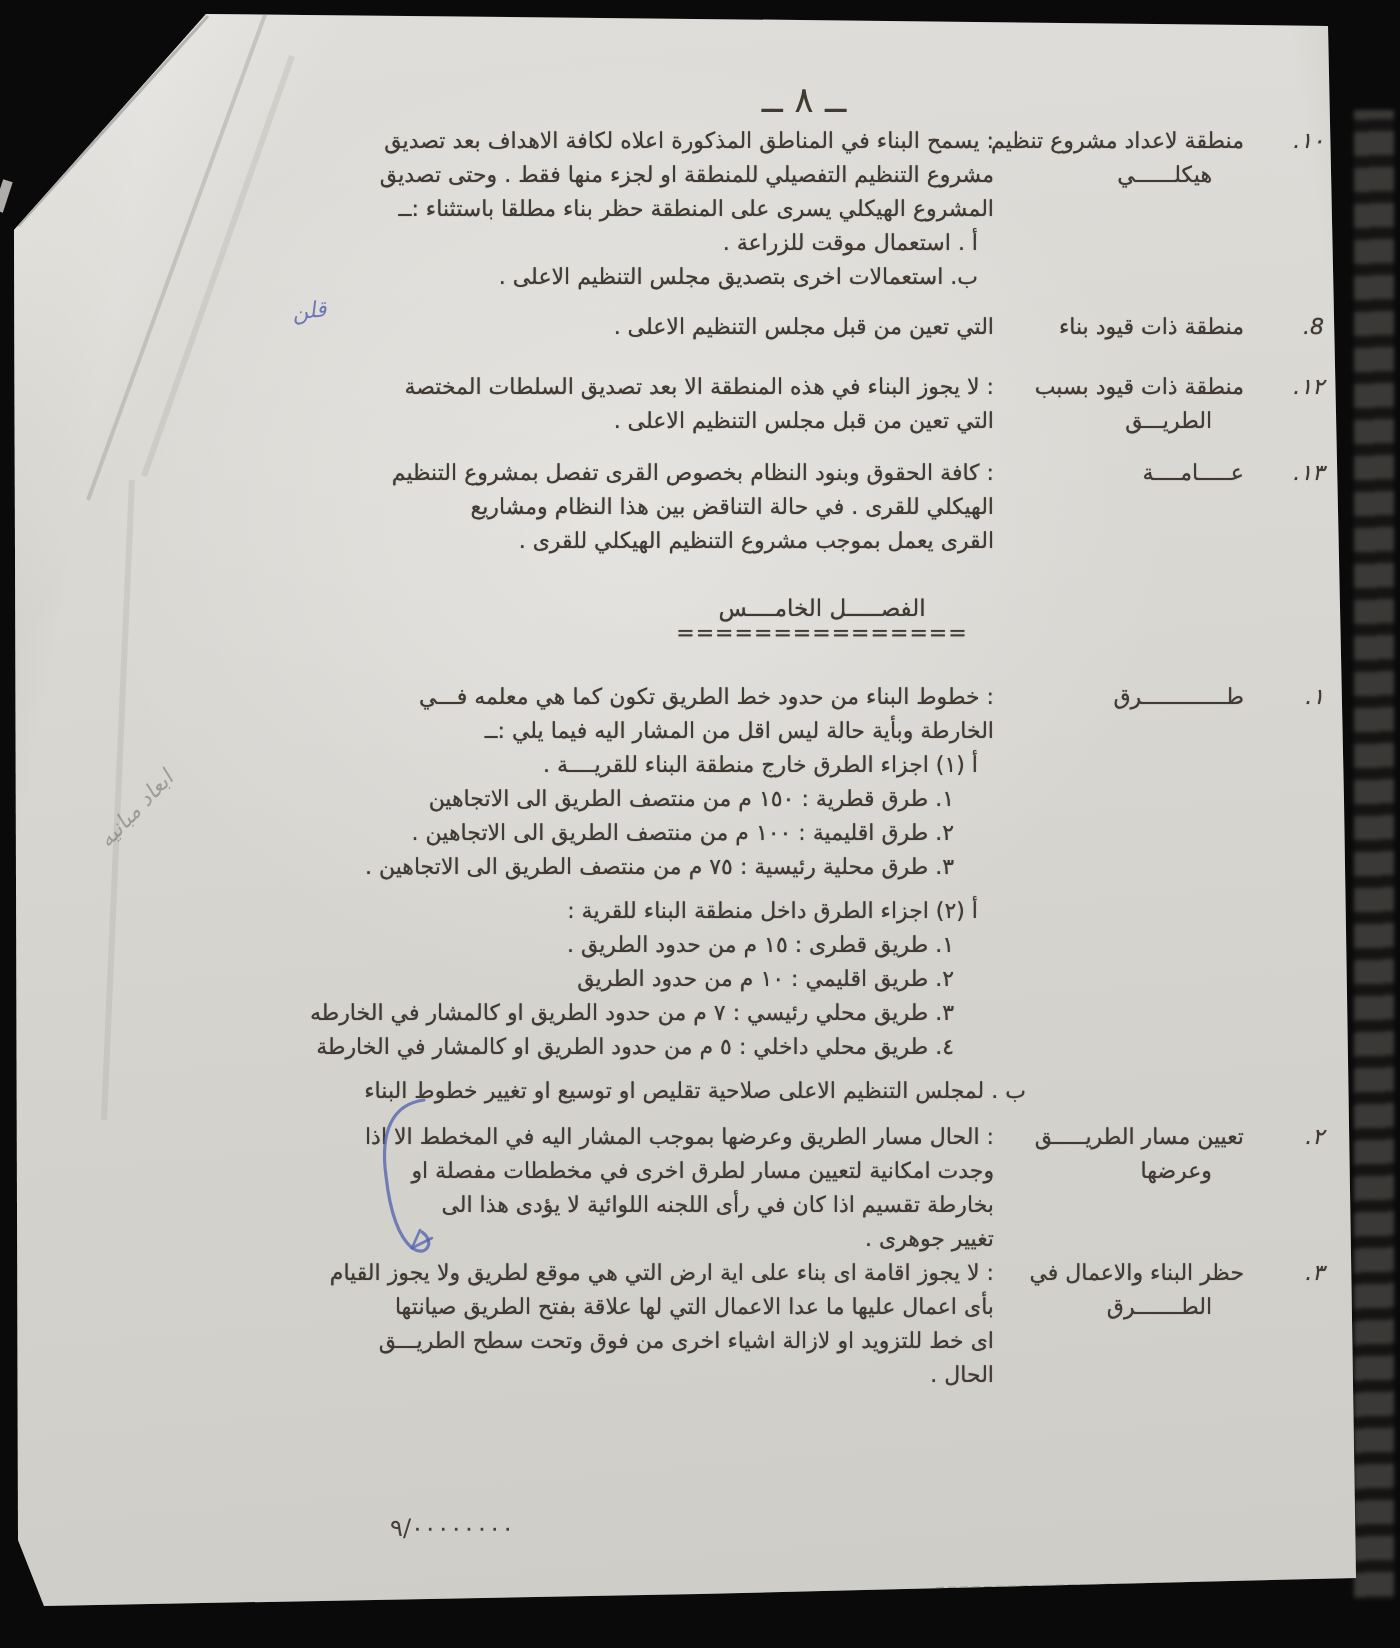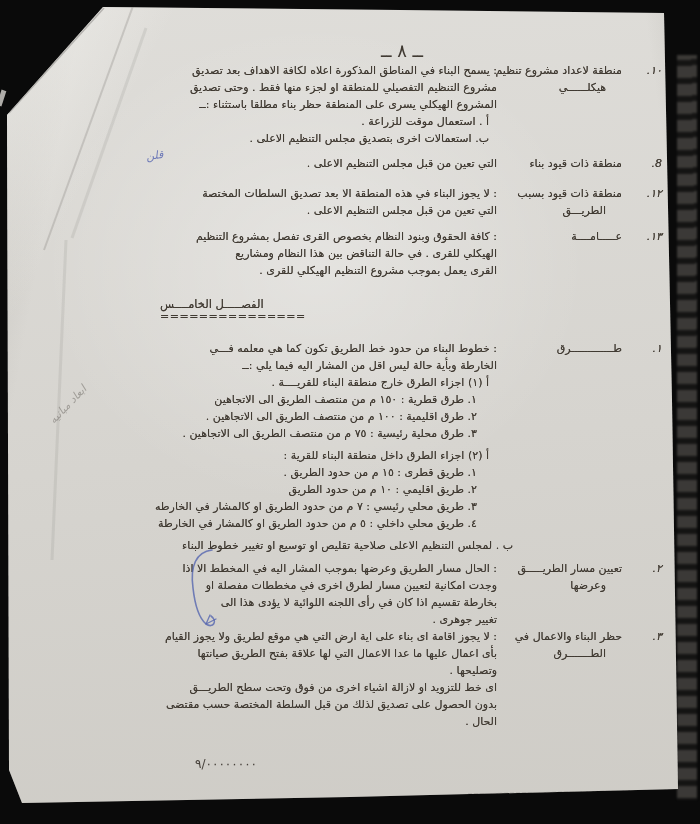--- a/index.html
+++ b/index.html
@@ -52,21 +52,21 @@
   .label .l2{padding-right:16px;}
   .body{width:337px;flex:0 0 337px;}
   .ln{white-space:nowrap;}
   .ind1{padding-right:8px;}
   .ind2{padding-right:20px;}
   .outdent{margin-right:-16px;}
   .gap-top{margin-top:5px;}
   .mb8{margin-bottom:8px;}  .mb13{margin-bottom:13px;}
   .mb9{margin-bottom:9px;}  .mb17{margin-bottom:17px;}
   .mb15{margin-bottom:15px;} .mb6{margin-bottom:6px;}
-  .chapter{text-align:left;}
+  .chapter{text-align:center;}
   .chapter .t{white-space:nowrap;font-size:11.5px;}
   .chapter .u{white-space:nowrap;font-size:11px;letter-spacing:.5px;margin-top:-5px;}
   .footer-mark{
     position:absolute;top:757px;left:195px;direction:ltr;
     font-size:12px;letter-spacing:3px;color:#46403a;
   }
   .blue-word{
     position:absolute;top:149px;left:146px;z-index:3;
     font-size:11px;font-style:italic;color:#5a68b2;opacity:.85;
     transform:rotate(-7deg);white-space:nowrap;
@@ -190,23 +190,21 @@
 
       <div class="row">
         <div class="num">٣.</div>
         <div class="label">
           <div>حظر البناء والاعمال في</div>
           <div class="l2">الطـــــــرق</div>
         </div>
         <div class="body">
           <div class="ln">: لا يجوز اقامة اى بناء على اية ارض التي هي موقع لطريق ولا يجوز القيام</div>
           <div class="ln">بأى اعمال عليها ما عدا الاعمال التي لها علاقة بفتح الطريق صيانتها</div>
-          <div class="ln">وتصليحها .</div>
           <div class="ln">اى خط للتزويد او لازالة اشياء اخرى من فوق وتحت سطح الطريـــق</div>
-          <div class="ln">بدون الحصول على تصديق لذلك من قبل السلطة المختصة حسب مقتضى</div>
           <div class="ln">الحال .</div>
         </div>
       </div>
 
     </div>
 
     <div class="footer-mark">٩/٠٠٠٠٠٠٠٠</div>
 
     <div class="blue-word">قلن</div>
     <div class="pencil-note">ابعاد مبانيه</div>

